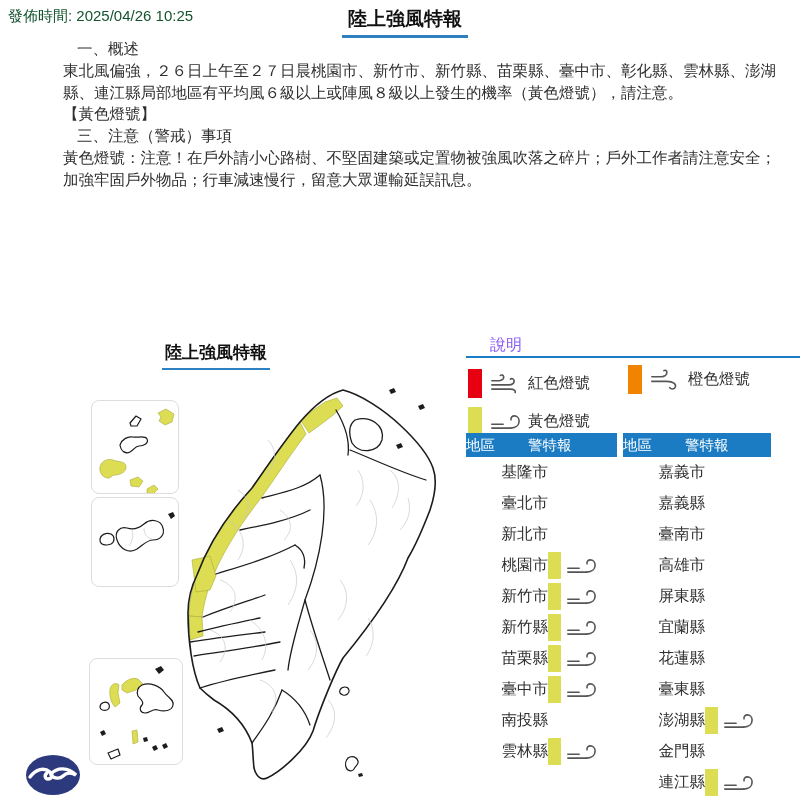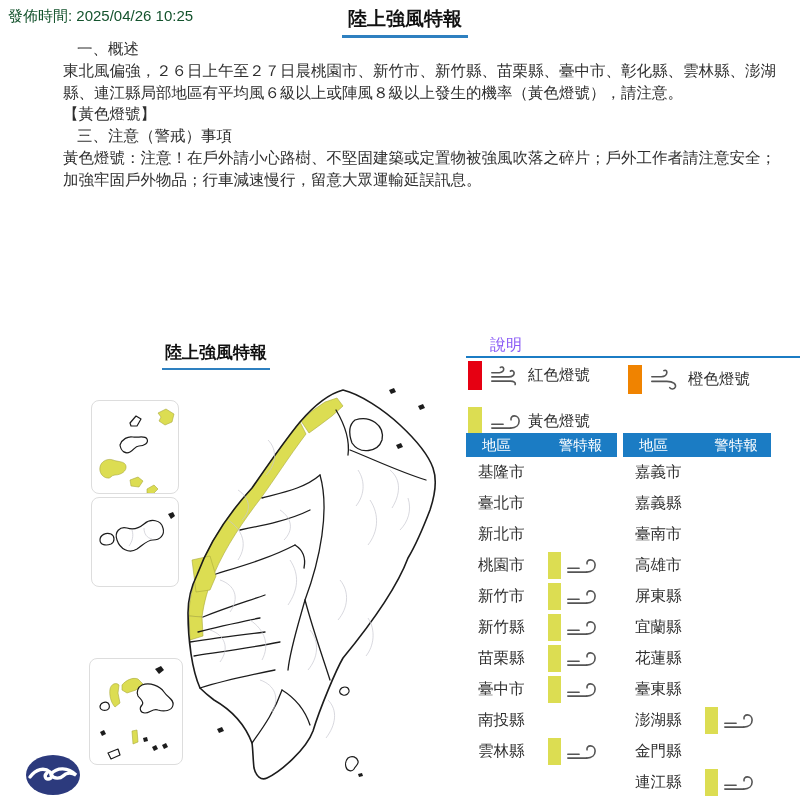--- a/index.html
+++ b/index.html
@@ -24,34 +24,34 @@
   .inset{border:1px solid #ddd;border-radius:8px;background:#fff;}
   .inset1{left:91px;top:400px;width:86px;height:92px;}
   .inset2{left:91px;top:497px;width:86px;height:88px;}
   .inset3{left:89px;top:658px;width:92px;height:105px;}
   .mainmap{left:168px;top:378px;width:296px;height:430px;}
   .logo{left:24px;top:752px;width:58px;height:46px;}
   
   .legend-title{left:466px;top:335px;font-size:16px;color:#8b5cf6;margin-left:24px;}
   .legend-rule{left:466px;top:356px;width:334px;height:0;border-top:2px solid var(--blue);}
   .leg-item{position:absolute;display:flex;align-items:center;gap:7px;height:30px;}
-  .leg-0{left:468px;top:360px;}
+  .leg-0{left:468px;top:368px;}
   .leg-1{left:628px;top:364px;}
   .leg-2{left:468px;top:406px;}
   .swatch{width:14px;height:29px;display:inline-block;}
   .leg-label{font-size:15.5px;color:#2f2f2f;}
   .wind svg{display:block;}
   .wtable{position:absolute;}
   .wtable-left{left:466px;top:433px;width:151px;}
   .wtable-right{left:623px;top:433px;width:148px;}
   .thead{background:var(--blue);color:#fff;height:24px;display:flex;align-items:center;font-size:14.5px;}
-  .th-region{padding-left:16px;width:62px;}
-  .th-warn{flex:1;text-align:center;}
+  .th-region{width:62px;}
+  .th-warn{flex:1;text-align:left;}
   .t-row{height:31px;display:flex;align-items:center;font-size:15.5px;color:#2f2f2f;}
-  .r-name{padding-left:12px;width:70px;}
+  .r-name{padding-left:12px;width:70px;text-align:right;}
   .r-warn{flex:1;display:flex;align-items:center;gap:4px;}
   .badge{width:13px;height:27px;background:var(--yellow);display:inline-block;}
   .map-yellow{fill:var(--yellow);stroke:#a9aa3c;stroke-width:.6;}
   .cnty{fill:none;stroke:#1c1c1c;stroke-width:1.3;stroke-linejoin:round;stroke-linecap:round;}
   .twn{fill:none;stroke:#c7c7d0;stroke-width:.7;}
   .isl{fill:#fff;stroke:#1c1c1c;stroke-width:1.2;stroke-linejoin:round;}
   .dot{fill:#1c1c1c;}
 </style>
 </head>
 <body style="--blue: #1b7cc4; --underline: #2e80c0; --red: #e60012; --orange: #f08300; --yellow: #dcdd52; --navy: #2c3a7d;">

